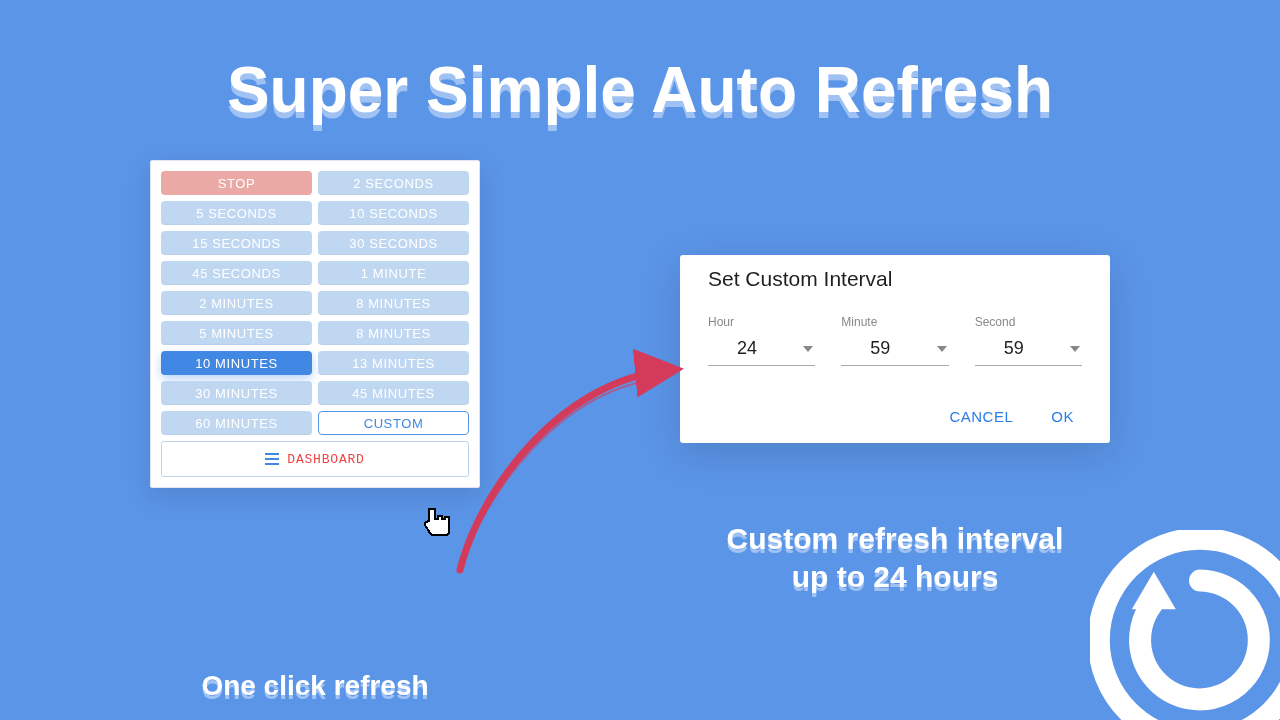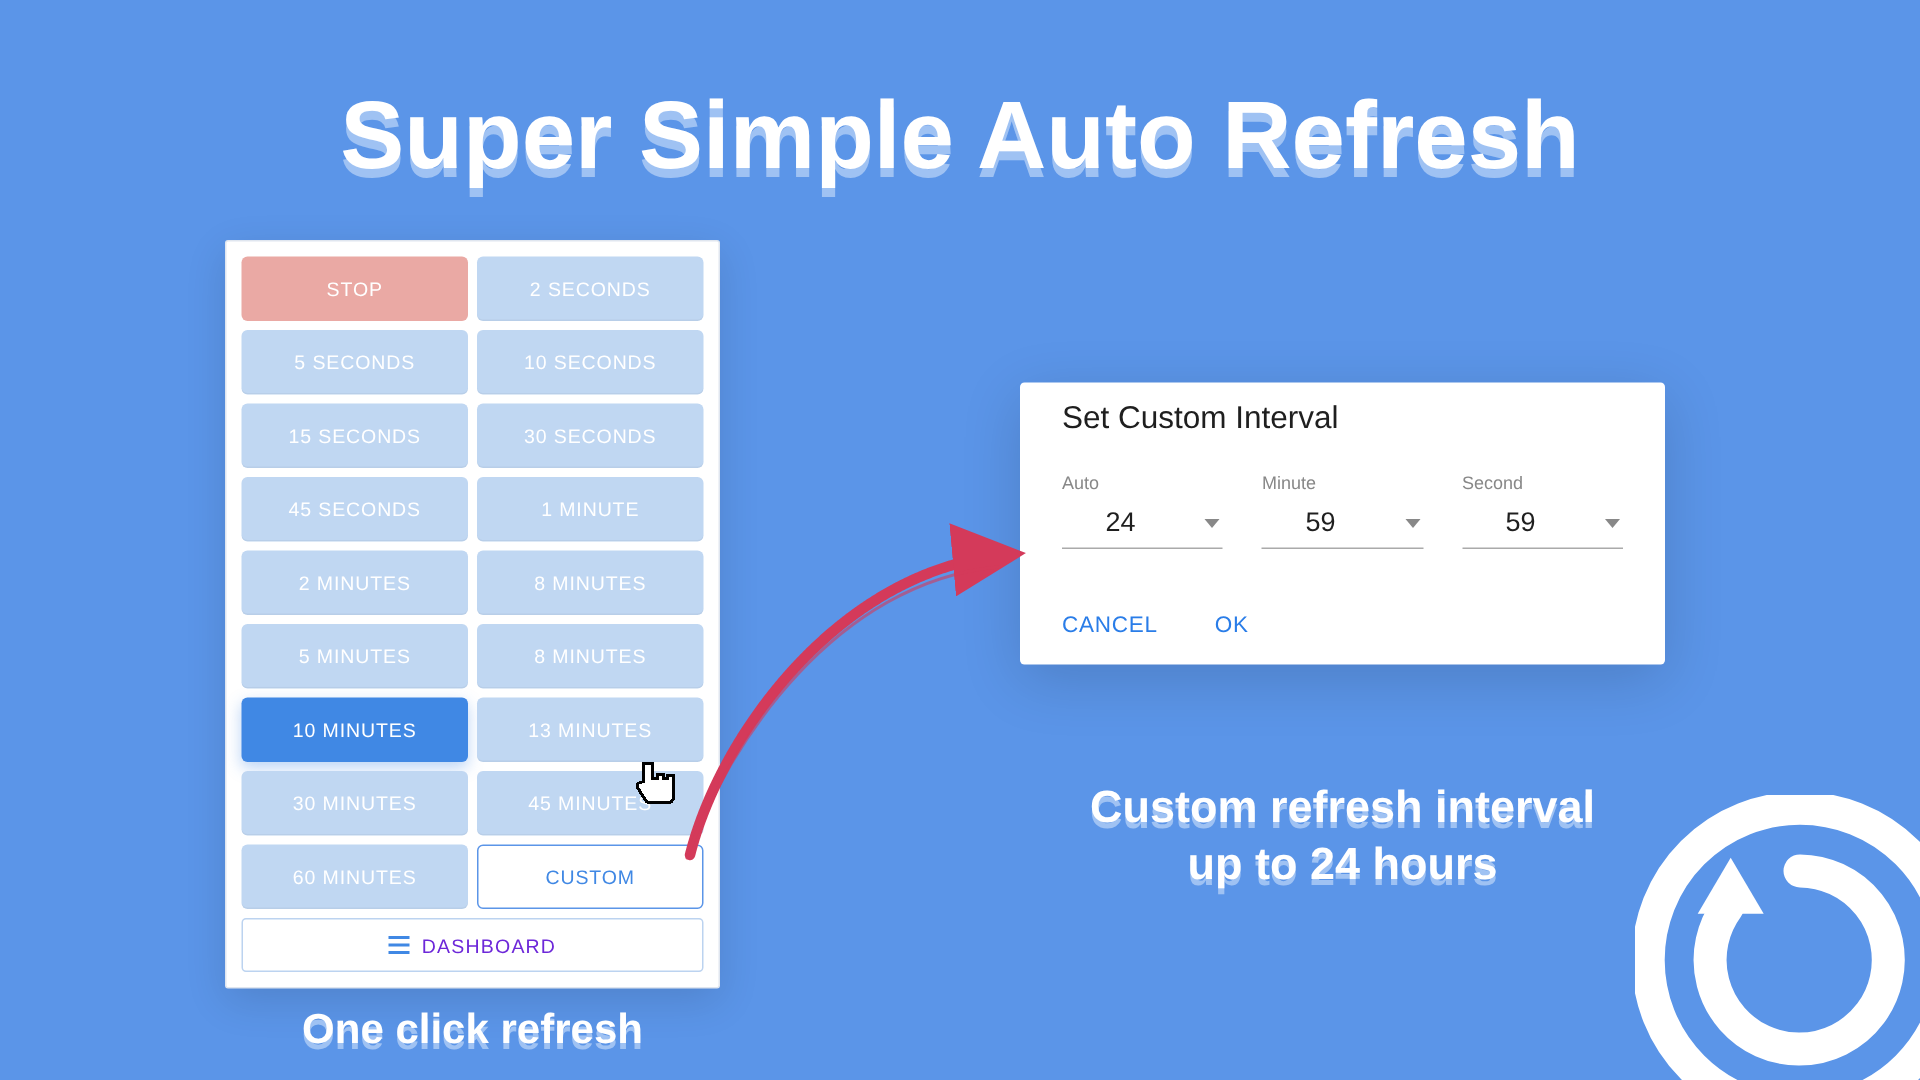--- a/index.html
+++ b/index.html
@@ -47,21 +47,21 @@
     border-radius: 2px;
     box-shadow: 0 8px 28px rgba(0,0,0,0.12);
     padding: 10px;
   }
   .grid {
     display: grid;
     grid-template-columns: 1fr 1fr;
     gap: 6px;
   }
   .btn {
-    height: 43px;
+    height: 24px;
     border-radius: 4px;
     display: flex;
     align-items: center;
     justify-content: center;
     font-size: 13px;
     font-weight: 500;
     letter-spacing: 0.6px;
     cursor: pointer;
     user-select: none;
   }
@@ -86,24 +86,25 @@
   }
   .dashboard-btn {
     margin-top: 6px;
     height: 36px;
     border: 1px solid #bcd3f0;
     border-radius: 3px;
     display: flex;
     align-items: center;
     justify-content: center;
     gap: 8px;
-    color: #6d28d9;
+    color: #ef4444;
     font-size: 13px;
     letter-spacing: 0.8px;
     cursor: pointer;
+    font-family: Liberation Mono, monospace;
   }
 
   
   .cursor {
     position: absolute;
     left: 419px;
     top: 505px;
     width: 32px;
     height: 34px;
     z-index: 20;
@@ -163,21 +164,21 @@
     margin-left: 27px;
   }
   .caret {
     width: 0; height: 0;
     border-left: 5px solid transparent;
     border-right: 5px solid transparent;
     border-top: 6px solid #888;
   }
   .dialog-actions {
     display: flex;
-    justify-content: flex-start;
+    justify-content: flex-end;
     gap: 38px;
     padding-right: 8px;
   }
   .dlg-btn {
     color: #2a7de8;
     font-size: 15px;
     font-weight: 500;
     letter-spacing: 0.5px;
     cursor: pointer;
   }
@@ -275,21 +276,21 @@
     </marker>
   </defs>
   <path d="M20 230 C 40 150, 120 40, 230 30" fill="none" stroke="#d43a5a" stroke-width="7" stroke-linecap="round" stroke-dasharray="1 0" marker-end="url(#ahead)"></path>
   <path d="M18 232 C 45 155, 118 48, 225 38" fill="none" stroke="#d43a5a" stroke-width="2" stroke-linecap="round" opacity="0.6"></path>
 </svg>
 
 <div class="dialog">
   <div class="dialog-title">Set Custom Interval</div>
   <div class="fields">
     <div class="field">
-      <div class="field-label">Auto</div>
+      <div class="field-label">Hour</div>
       <div class="select">
         <span class="select-val">24</span>
         <span class="caret"></span>
       </div>
     </div>
     <div class="field">
       <div class="field-label">Minute</div>
       <div class="select">
         <span class="select-val">59</span>
         <span class="caret"></span>

